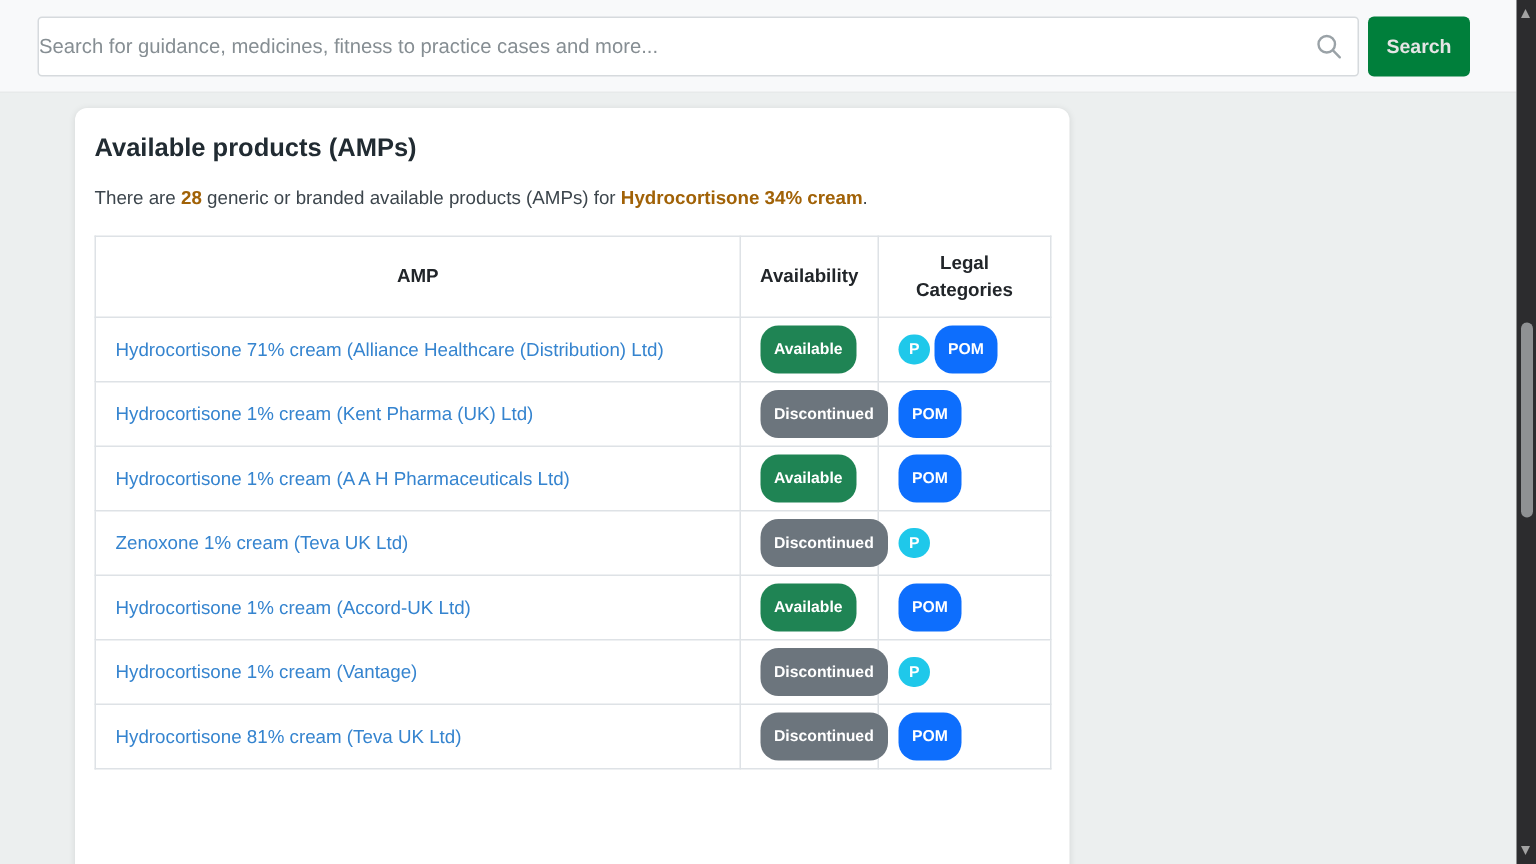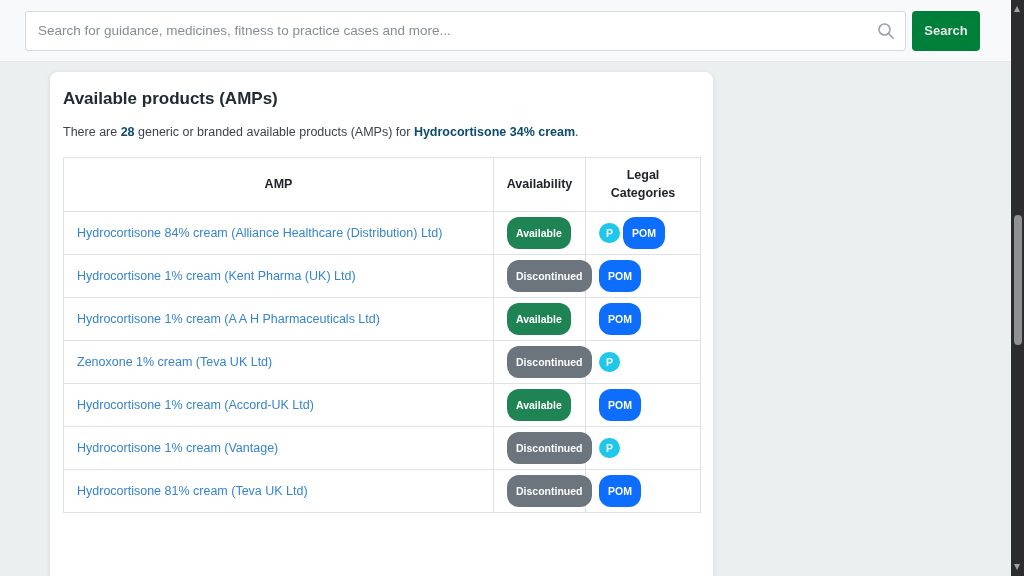--- a/index.html
+++ b/index.html
@@ -12,39 +12,39 @@
   .search-band{
     position:absolute;top:0;left:0;right:13px;height:62px;
     background:#f8f9fa;border-bottom:1px solid #e7eaea;
     display:flex;align-items:center;gap:6px;
     padding:0 31px 0 25px;box-sizing:border-box;z-index:3;
   }
   .search-wrap{position:relative;flex:1;}
   .search-input{
     width:100%;height:40px;box-sizing:border-box;
     border:1px solid #d6dadd;border-radius:3px;background:#fff;
-    padding:0 42px 0 12px;font-size:13.5px;color:#333;
+    padding:0 42px 0 0;font-size:13.5px;color:#333;
     font-family:inherit;outline:none;
   }
   .search-input::placeholder{color:#868e93;}
   .search-icon{position:absolute;right:11px;top:11px;width:18px;height:18px;}
   .search-btn{
     width:68px;height:40px;flex:0 0 68px;
     background:var(--brand-green,#007f3b);color:#e5e5e5;border:none;border-radius:4px;
     font-size:13px;font-weight:600;font-family:inherit;cursor:pointer;
   }
   
   .card{
     position:absolute;left:50px;top:72px;width:663px;min-height:560px;
     background:#fff;border-radius:8px;box-shadow:0 1px 5px rgba(0,0,0,.10);
     padding:17px 13px 40px;box-sizing:border-box;
   }
   .card h2{margin:0;font-size:17px;font-weight:700;color:#212b32;}
   .card p{font-size:12.5px;color:#3c454c;margin:15px 0 0;line-height:1.35;}
-  .card p strong{color:#0c4a6e;}
+  .card p strong{color:#a16207;}
   
   table.amp-table{border-collapse:collapse;margin-top:16px;width:637px;table-layout:fixed;}
   .amp-table th,.amp-table td{border:1px solid #dee2e6;}
   .amp-table th{
     height:54px;box-sizing:border-box;padding:4px 10px;
     font-size:12.5px;font-weight:700;color:#212529;
     text-align:center;vertical-align:middle;line-height:1.45;
   }
   .amp-table td{
     height:43px;box-sizing:border-box;padding:0 13px;
@@ -97,21 +97,21 @@
     <thead>
       <tr>
         <th>AMP</th>
         <th>Availability</th>
         <th>Legal Categories</th>
       </tr>
     </thead>
     <tbody>
   <tr>
     <td>
-      <a href="#" class="amp-link">Hydrocortisone 84% cream (Alliance Healthcare (Distribution) Ltd)</a>
+      <a href="#" class="amp-link">Hydrocortisone 71% cream (Alliance Healthcare (Distribution) Ltd)</a>
     </td>
     <td>
       <span class="badge badge-available">Available</span>
     </td>
     <td class="legal-cell"><span class="badge badge-p">P</span><span class="badge badge-pom">POM</span></td>
   </tr>
 
   <tr>
     <td>
       <a href="#" class="amp-link">Hydrocortisone 1% cream (Kent Pharma (UK) Ltd)</a>

